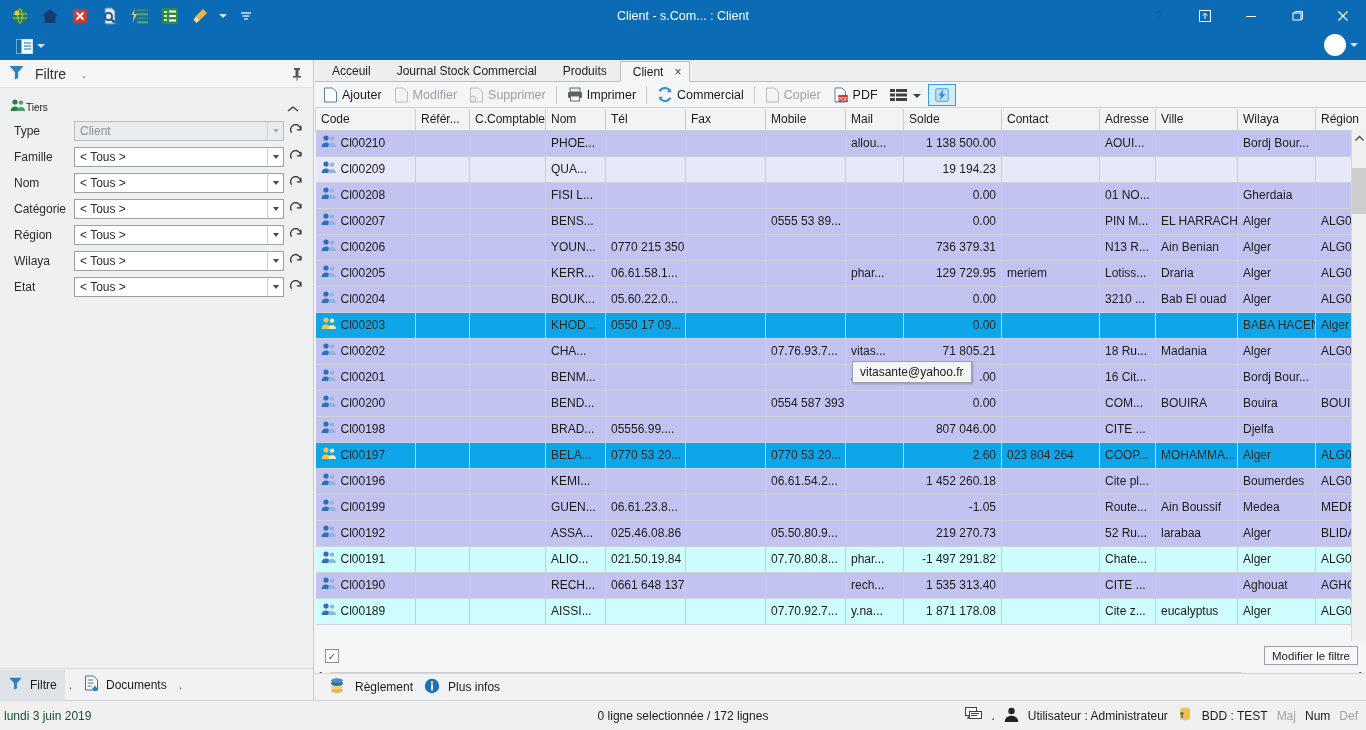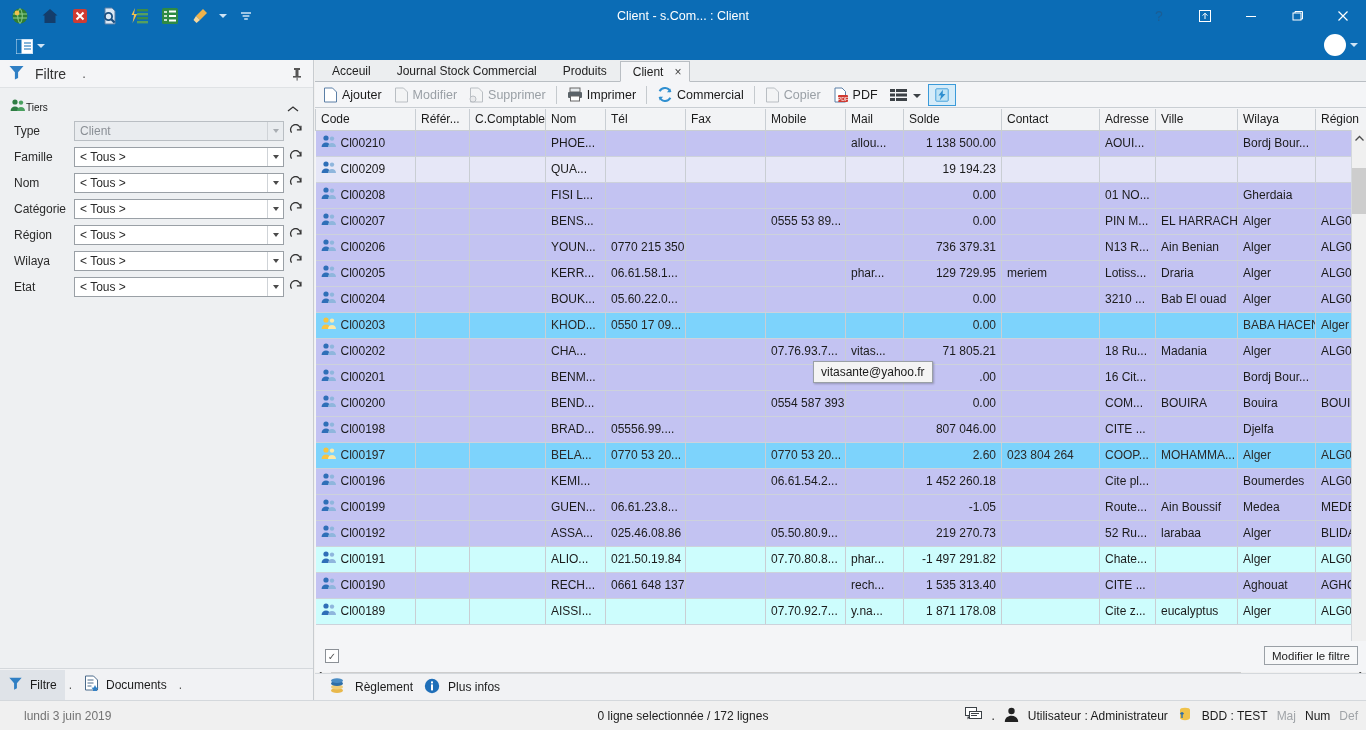--- a/index.html
+++ b/index.html
@@ -132,21 +132,21 @@
     font-weight:normal; font-size:12px; text-align:left; padding:0 5px; color:#1b1b1b;
     white-space:nowrap; overflow:hidden;
   }
   table.grid td {
     height:26px; border-right:1px solid #c9ced3; border-bottom:1px solid #cdd2db;
     font-size:12px; padding:0 5px; white-space:nowrap; overflow:hidden; color:#1b1b1b;
   }
   tr.r-lav td { background:#c3c3f2; }
   tr.r-lav2 td { background:#e6e7f7; }
   tr.r-cyan td { background:#cdfdfd; }
-  tr.r-org td { background:#7dd3fc; color:#2a2a2a; }
+  tr.r-org td { background:#0ea5e9; color:#2a2a2a; }
   td.num { text-align:right; }
   td.codecell { padding-left:2px; }
   .codecell-inner { display:flex; align-items:center; gap:3px; }
 
   
   .vsb {
     position:absolute; right:0; top:21px; width:15px; height:527px; background:#f0f0f0;
     border-left:1px solid #d4d8dc;
   }
   .vsb .arrow { width:15px;height:16px;display:flex;align-items:center;justify-content:center;background:#f0f0f0; }
@@ -170,38 +170,38 @@
     position:absolute; left:0; bottom:0; width:1051px; height:27px; background:#f1f2f4;
     border-top:1px solid #d4d8dc; display:flex; align-items:center; padding-left:14px; gap:11px;
   }
   .ab { display:flex; align-items:center; gap:8px; font-size:12px; }
 
   
   .statusbar {
     position:absolute; left:0; bottom:0; width:1366px; height:30px; background:#f0f0f0;
     border-top:1px solid #d4d8dc; display:flex; align-items:center;
   }
-  .sb-date { padding-left:24px; font-size:12px; color:#737373; }
+  .sb-date { padding-left:4px; font-size:12px; color:#14532d; }
   .sb-center { position:absolute; left:0; right:0; text-align:center; font-size:12px; color:#222; }
   .sb-right { position:absolute; right:8px; display:flex; align-items:center; gap:9px; font-size:12px; }
   .sb-right .dim { color:#a0a4a8; }
 
   
   .watermark {
     position:absolute; left:480px; top:352px; font-size:34px; font-weight:bold;
     letter-spacing:-1px; pointer-events:none; white-space:nowrap; opacity:.62;
     font-family:"Liberation Sans", sans-serif;
   }
   .wm-a { color:#e2b33c; }
   .wm-b { color:#7ec0ea; }
   .wm-c { color:#8b8f96; }
 
   
   .tooltip {
-    position:absolute; left:813px; top:361px; background:#f4f4f4; border:1px solid #9aa0a6;
+    position:absolute; left:852px; top:361px; background:#f4f4f4; border:1px solid #9aa0a6;
     padding:3px 7px; font-size:12px; color:#1b1b1b; box-shadow:1px 1px 2px rgba(0,0,0,.25);
   }
 </style>
 </head>
 <body>
 
 <div class="app">
 
   <div class="titlebar">
     <div class="qat">

